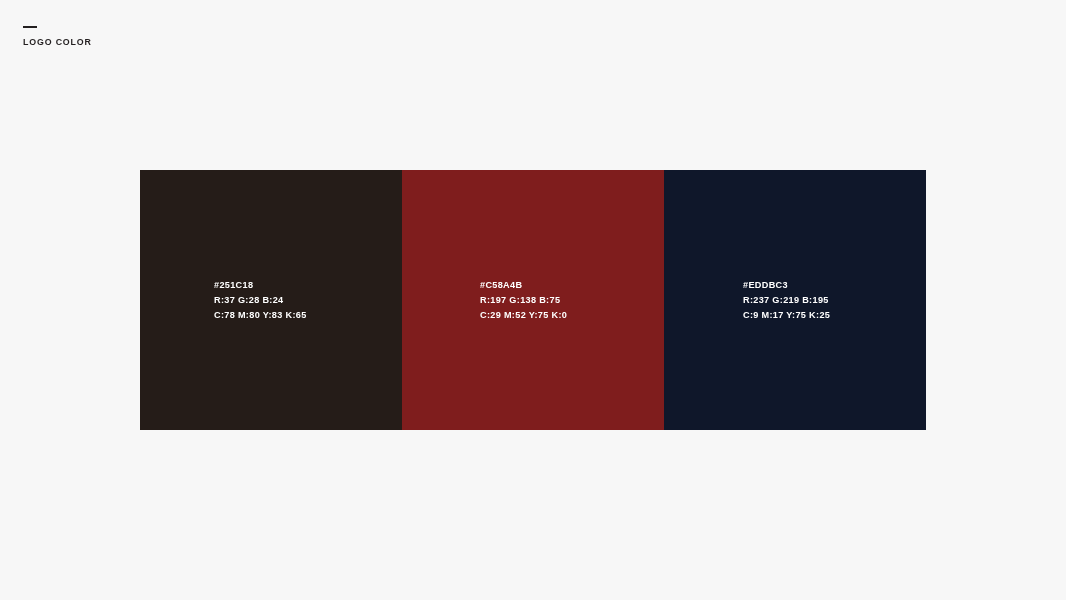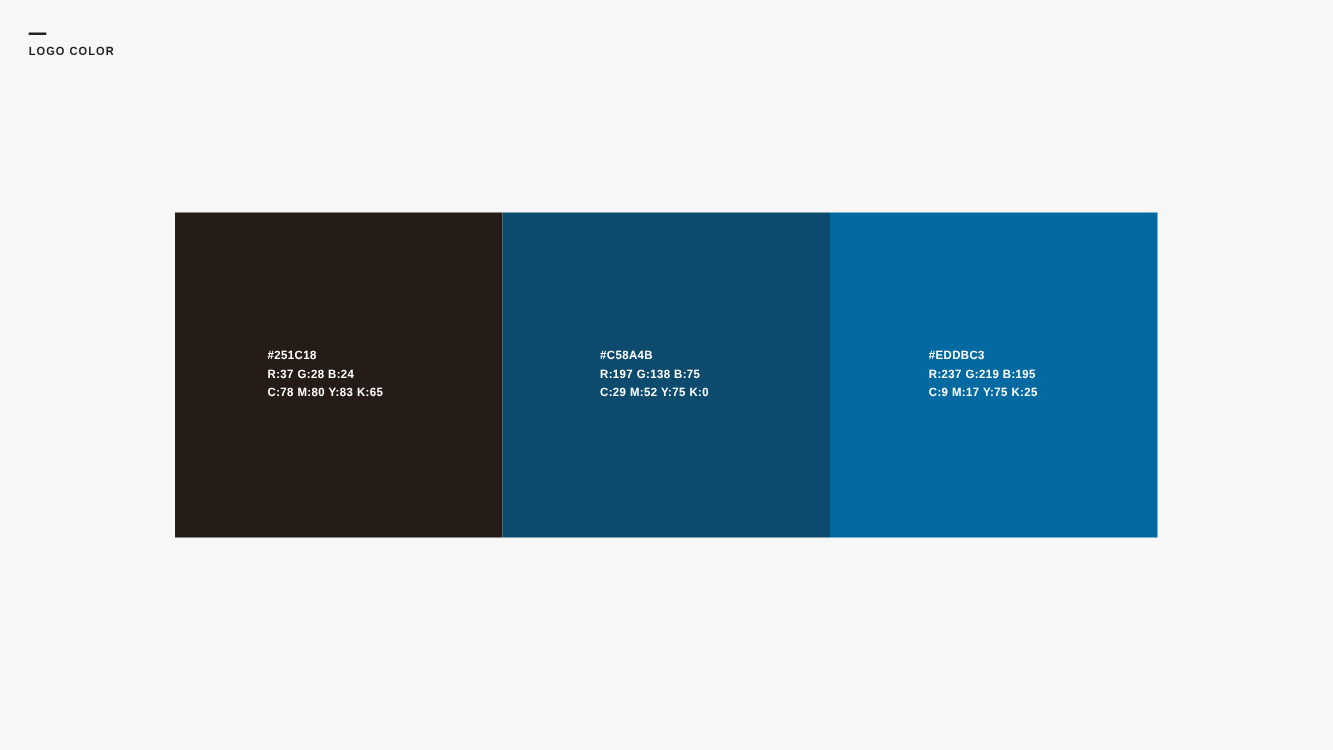--- a/index.html
+++ b/index.html
@@ -87,29 +87,29 @@
 <div class="palette">
 
   <div class="swatch swatch-1" style="background: rgb(37, 28, 24);">
     <div class="swatch-info" style="color: rgb(255, 255, 255);">
       <span class="line">#251C18</span>
       <span class="line">R:37 G:28 B:24</span>
       <span class="line">C:78 M:80 Y:83 K:65</span>
     </div>
   </div>
 
-  <div class="swatch swatch-2" style="background: #0c4a6e;">
+  <div class="swatch swatch-2" style="background: #7f1d1d;">
     <div class="swatch-info" style="color: rgb(255, 255, 255);">
       <span class="line">#C58A4B</span>
       <span class="line">R:197 G:138 B:75</span>
       <span class="line">C:29 M:52 Y:75 K:0</span>
     </div>
   </div>
 
-  <div class="swatch swatch-3" style="background: #0369a1;">
+  <div class="swatch swatch-3" style="background: #0f172a;">
     <div class="swatch-info" style="color: rgb(255, 255, 255);">
       <span class="line">#EDDBC3</span>
       <span class="line">R:237 G:219 B:195</span>
       <span class="line">C:9 M:17 Y:75 K:25</span>
     </div>
   </div>
 
 </div>
 
 </body></html>

